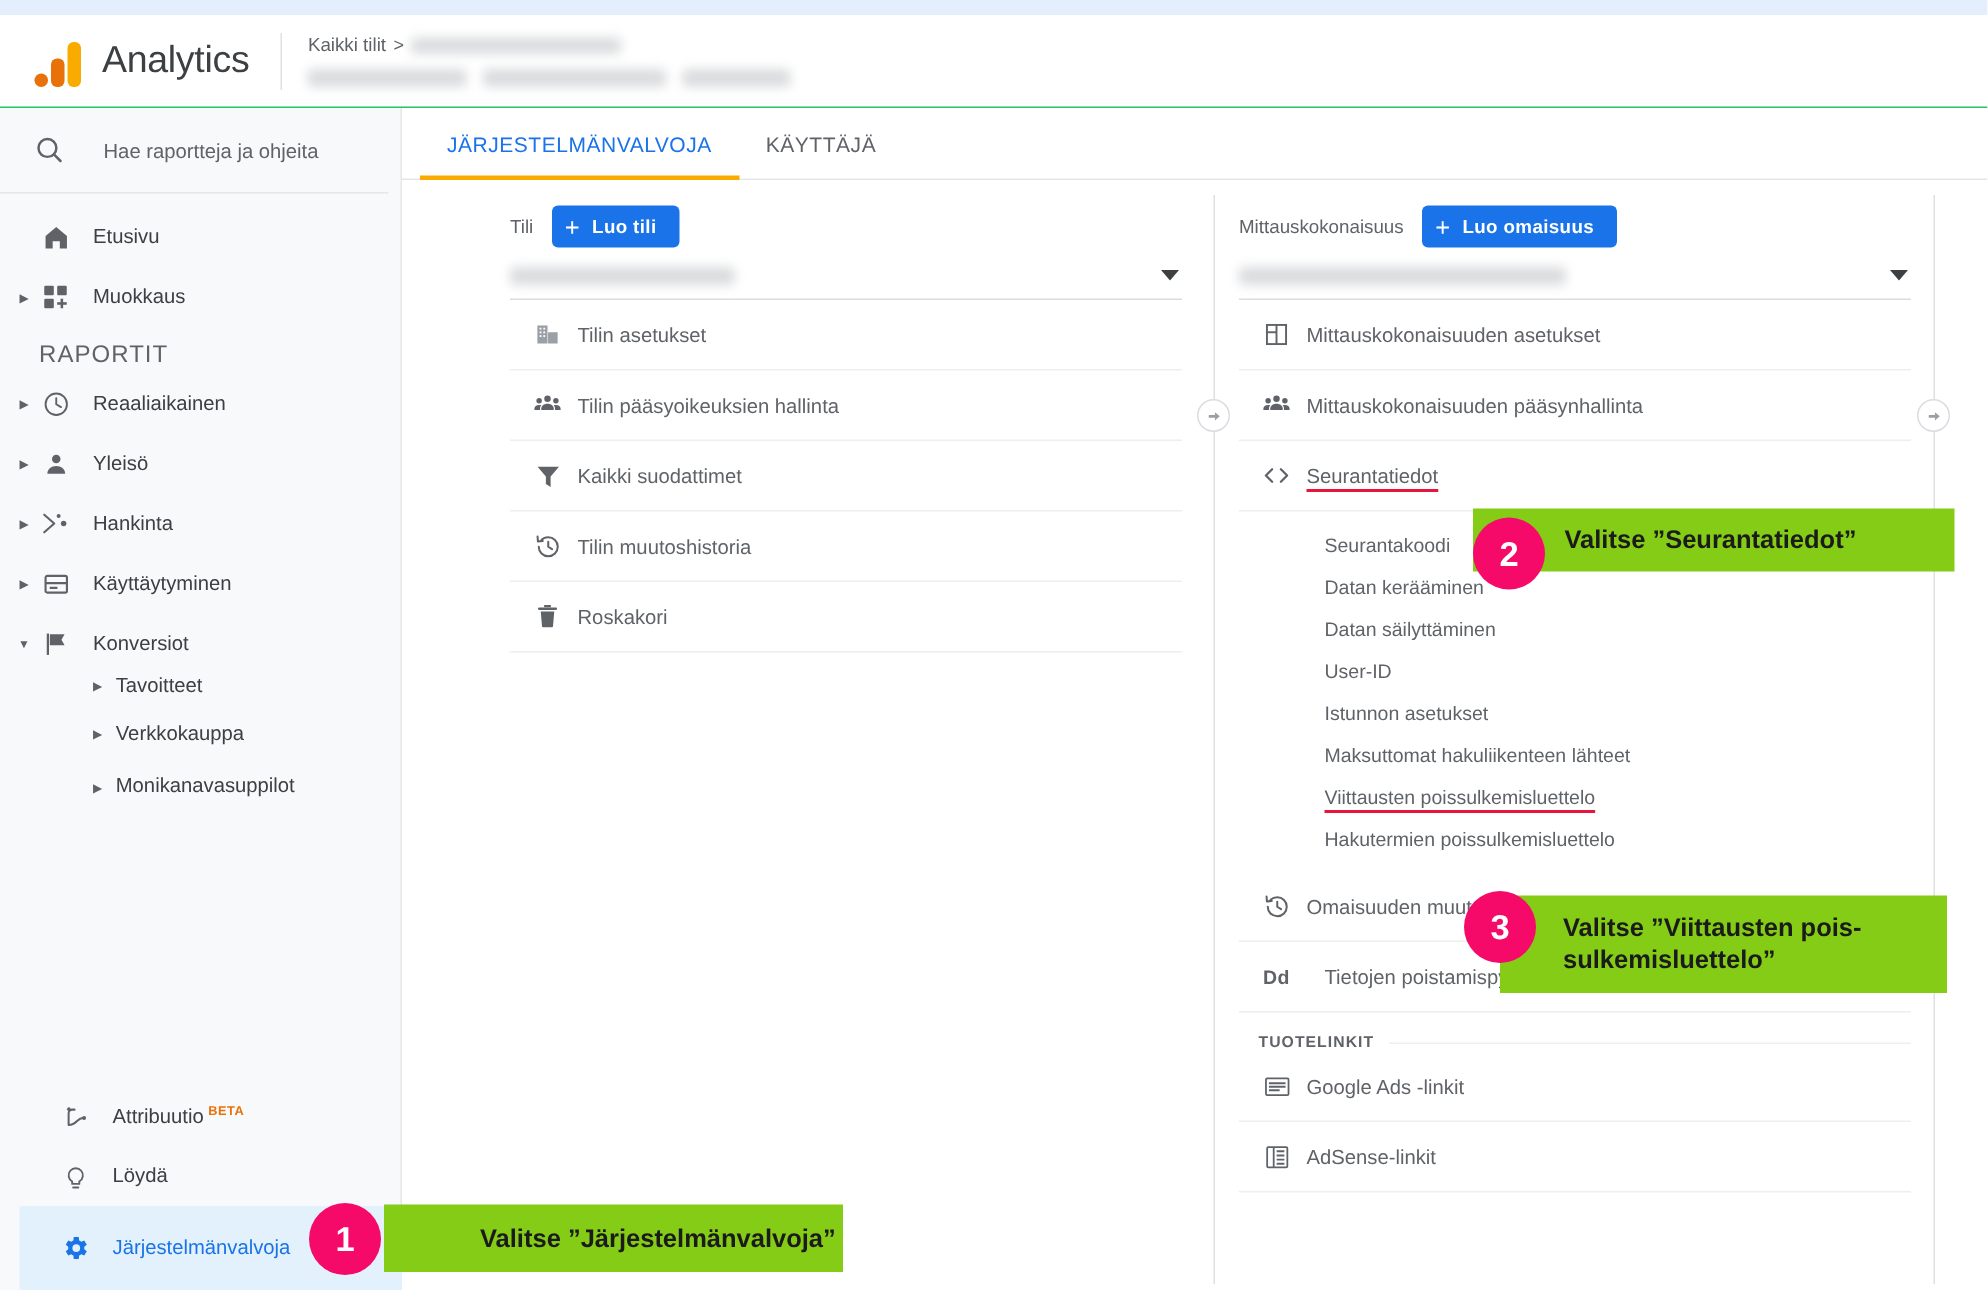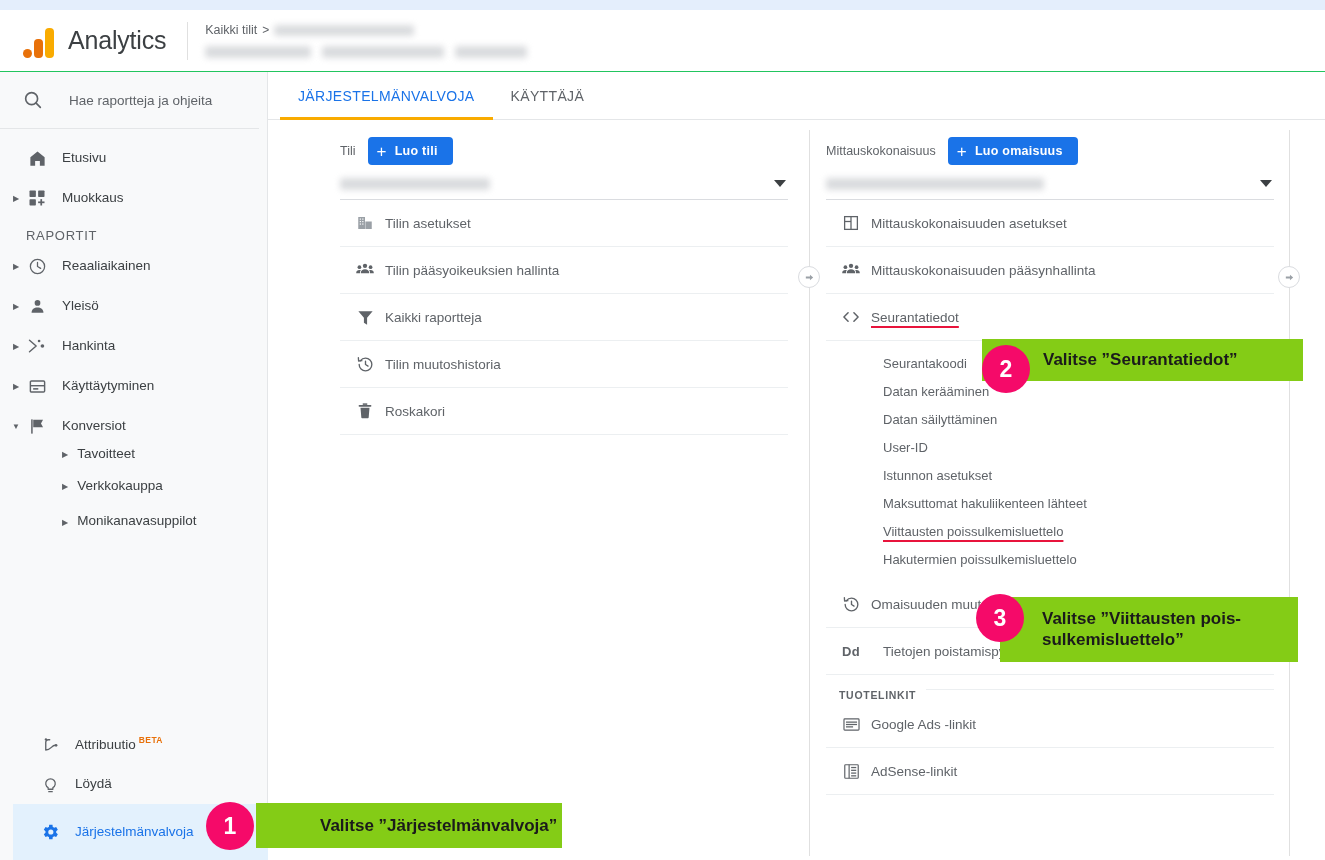--- a/index.html
+++ b/index.html
@@ -40,21 +40,21 @@
                 border-bottom:1px solid #e4e6e8; margin:0 8px 0 0; }
   .search-ico { width:22px; height:22px; flex:none; }
   .search-ph { font-size:13.5px; color:#5f6368; margin-left:25px; }
 
   .nav-item { display:flex; align-items:center; height:40px; padding-left:8px; cursor:pointer; position:relative; }
   .nav-item .arrow { width:16px; font-size:8px; color:#5f6368; flex:none; text-align:center; }
   .nav-item .nico { width:26px; height:22px; flex:none; display:flex; align-items:center; justify-content:center; }
   .nav-item .nlabel { font-size:13.5px; color:#3c4043; margin-left:12px; line-height:1.25; }
   .nav-item.active { background:#e3f1fd; }
   .nav-item.active .nlabel { color:#1a73e8; }
-  .sec-label { font-size:13px; letter-spacing:.7px; color:#5f6368; padding-left:26px;
+  .sec-label { font-size:16px; letter-spacing:.7px; color:#5f6368; padding-left:26px;
                margin-top:10px; margin-bottom:3px; font-weight:400; }
   .sub-item { display:flex; align-items:flex-start; height:32px; padding-left:62px; cursor:pointer; }
   .sub-item .sarrow { font-size:8px; color:#5f6368; margin-right:9px; line-height:17px; }
   .sub-item .slabel { font-size:13.5px; color:#3c4043; line-height:1.22; max-width:112px; }
   .sub-item.two { height:44px; }
   .beta { font-size:8.5px; color:#e8710a; font-weight:700; vertical-align:super; margin-left:3px; letter-spacing:.4px; }
 
   .bottom-nav { position:absolute; left:13px; bottom:0; width:268px; }
 
   
@@ -85,21 +85,21 @@
   .row { display:flex; align-items:center; height:47px; border-bottom:1px solid #eceff1;
          padding-left:13px; cursor:pointer; position:relative; }
   .row .rico { width:24px; height:24px; flex:none; display:flex; align-items:center; justify-content:center; }
   .row .rlabel { font-size:13.5px; color:#5f6368; margin-left:8px; }
 
   .sub-row { height:28px; display:flex; align-items:center; padding-left:57px; cursor:pointer; position:relative; }
   .sub-row .srlabel { font-size:13px; color:#5f6368; }
   .underlined { text-decoration: underline; text-decoration-color:#e8143c; text-decoration-thickness:2px;
                 text-underline-offset:4px; }
 
-  .prodlinks { display:flex; gap:10px; margin-top:14px; padding-left:13px; }
+  .prodlinks { display:flex; align-items:center; gap:10px; margin-top:14px; padding-left:13px; }
   .prodlinks .pl { font-size:10.5px; letter-spacing:.7px; color:#5f6368; font-weight:700; }
   .prodlinks .pline { flex:1; height:1px; background:#eceff1; }
 
   
   .vdiv { position:absolute; width:1px; background:#e0e0e0; }
   .arrow-btn { position:absolute; width:22px; height:22px; border:1px solid #dadce0; border-radius:50%;
                background:#fff; display:flex; align-items:center; justify-content:center; cursor:pointer; }
 
   
   .callout { position:absolute; background:#84cc16; display:flex; align-items:center; z-index:40; }
@@ -352,21 +352,21 @@
           </span>
           <span class="rlabel">Tilin pääsyoikeuksien hallinta</span>
         </div>
 
         <div class="row">
           <span class="rico">
             <svg width="19" height="19" viewBox="0 0 24 24" fill="#5f6368">
                 <path d="M3 4h18l-7 8.2V21l-4-2.4v-6.4z"></path>
               </svg>
           </span>
-          <span class="rlabel">Kaikki raportteja</span>
+          <span class="rlabel">Kaikki suodattimet</span>
         </div>
 
         <div class="row">
           <span class="rico">
             <svg width="19" height="19" viewBox="0 0 24 24" fill="none" stroke="#5f6368" stroke-width="1.7">
               <path d="M4 12a8 8 0 108-8 8 8 0 00-6.4 3.2" stroke-linecap="round"></path>
               <polyline points="3,3.4 3.3,7.6 7.4,7.2" stroke-linecap="round" stroke-linejoin="round"></polyline>
               <path d="M12 7.8V12l3.2 2" stroke-linecap="round"></path>
             </svg>
           </span>

